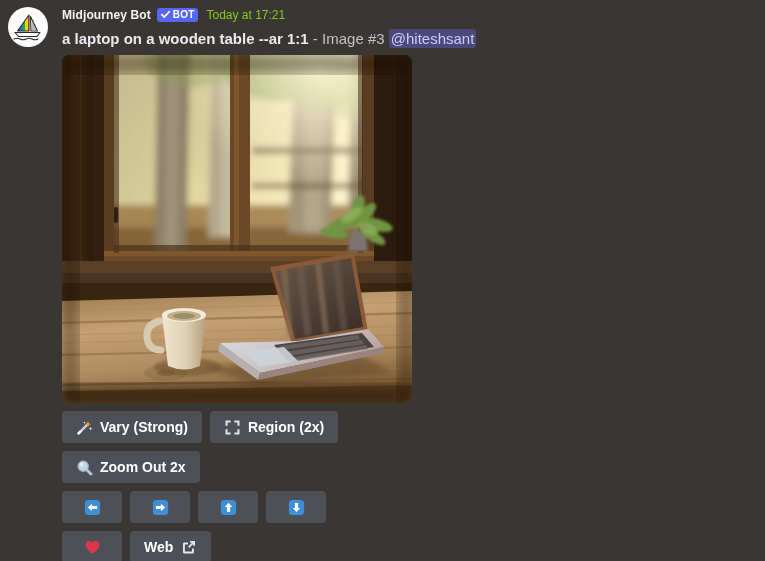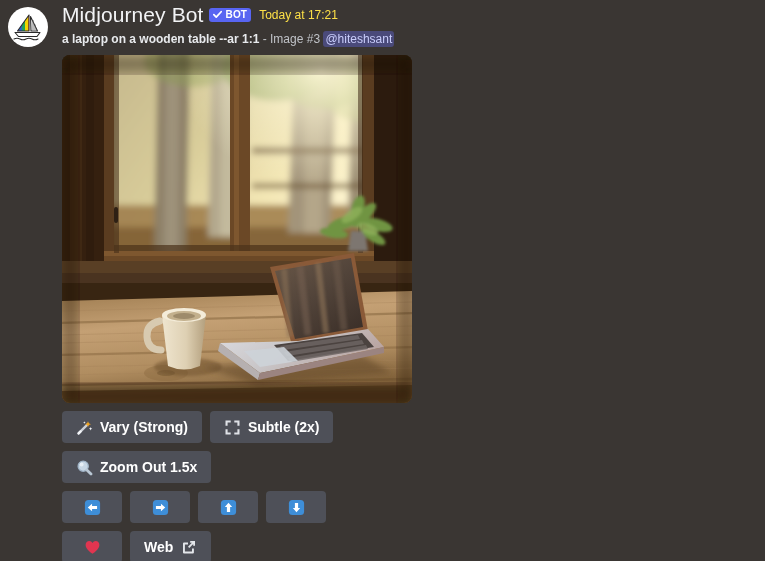--- a/index.html
+++ b/index.html
@@ -42,22 +42,22 @@
   }
 
   
   .msg-header {
     display: flex;
     align-items: center;
     height: 22px;
     gap: 6px;
   }
   .author-name {
-    font-size: 21px;
-    font-weight: normal;
+    font-size: 12px;
+    font-weight: bold;
     color: #f2f3f5;
     letter-spacing: 0.1px;
   }
   .bot-badge {
     display: inline-flex;
     align-items: flex-start;
     gap: 2px;
     background: #5865f2;
     border-radius: 3px;
     padding: 1px 4px 2px 3px;
@@ -71,27 +71,27 @@
   }
   .bot-badge .bot-text {
     font-size: 10px;
     font-weight: bold;
     color: #ffffff;
     line-height: 11px;
     letter-spacing: 0.2px;
   }
   .timestamp {
     font-size: 12px;
-    color: #fde047;
+    color: #84cc16;
     margin-left: 2px;
   }
 
   
   .msg-content {
-    font-size: 12px;
+    font-size: 15px;
     line-height: 20px;
     color: #c9ccd1;
     margin-top: 3px;
     white-space: nowrap;
   }
   .prompt-text {
     font-weight: bold;
     color: #e8eaed;
   }
   .image-index {
@@ -417,37 +417,37 @@
           <span class="ic">
             <svg width="17" height="17" viewBox="0 0 17 17">
               <g fill="#dfe2e7">
                 <path d="M1.5 1.5 h5.2 v2.1 h-3.1 v3.1 h-2.1 Z"></path>
                 <path d="M15.5 1.5 h-5.2 v2.1 h3.1 v3.1 h2.1 Z"></path>
                 <path d="M1.5 15.5 h5.2 v-2.1 h-3.1 v-3.1 h-2.1 Z"></path>
                 <path d="M15.5 15.5 h-5.2 v-2.1 h3.1 v-3.1 h2.1 Z"></path>
               </g>
             </svg>
           </span>
-          <span class="lbl">Subtle (2x)</span>
+          <span class="lbl">Region (2x)</span>
         </button>
 
       </div>
 
       <div class="btn-row">
-
         <button class="btn">
           <span class="ic">
             <svg width="17" height="17" viewBox="0 0 17 17">
               <circle cx="7.2" cy="7.2" r="5.1" fill="#c7d6e4" stroke="#9fb3c6" stroke-width="1.3"></circle>
               <circle cx="5.6" cy="5.4" r="2" fill="#eef4f9" opacity="0.8"></circle>
               <path d="M10.9 11 L15 15.1" stroke="#b9c7d4" stroke-width="2.8" stroke-linecap="round"></path>
             </svg>
           </span>
-          <span class="lbl">Zoom Out 1.5x</span>
-        </button>
+          <span class="lbl">Zoom Out 2x</span>
+        </button>
+
 
       </div>
 
       <div class="btn-row">
         <button class="btn icon-only">
           <span class="ic">
             <svg width="19" height="19" viewBox="0 0 19 19">
               <rect x="1" y="1" width="17" height="17" rx="4" fill="#3e8ed8"></rect>
               <path d="M4.2 9.5 L9 5.4 L9 7.7 L14.6 7.7 L14.6 11.3 L9 11.3 L9 13.6 Z" fill="#ffffff"></path>
             </svg>

